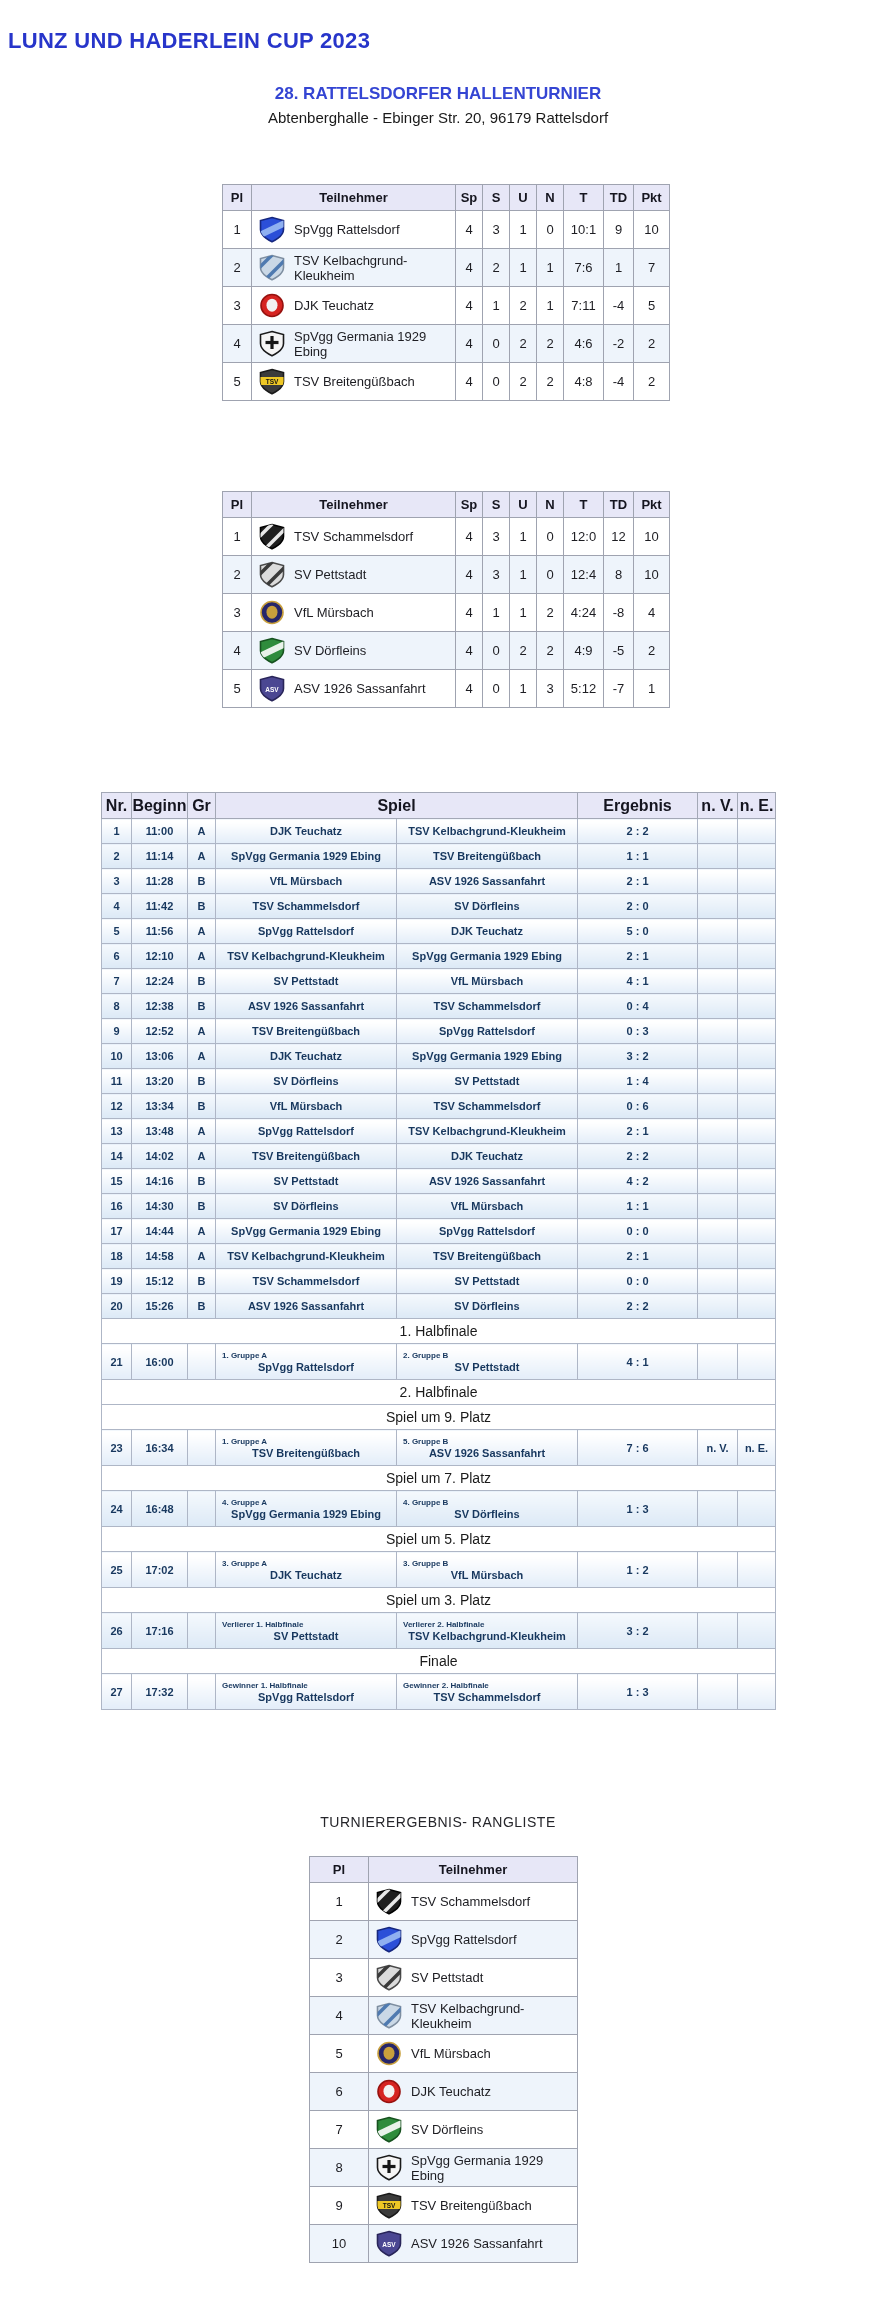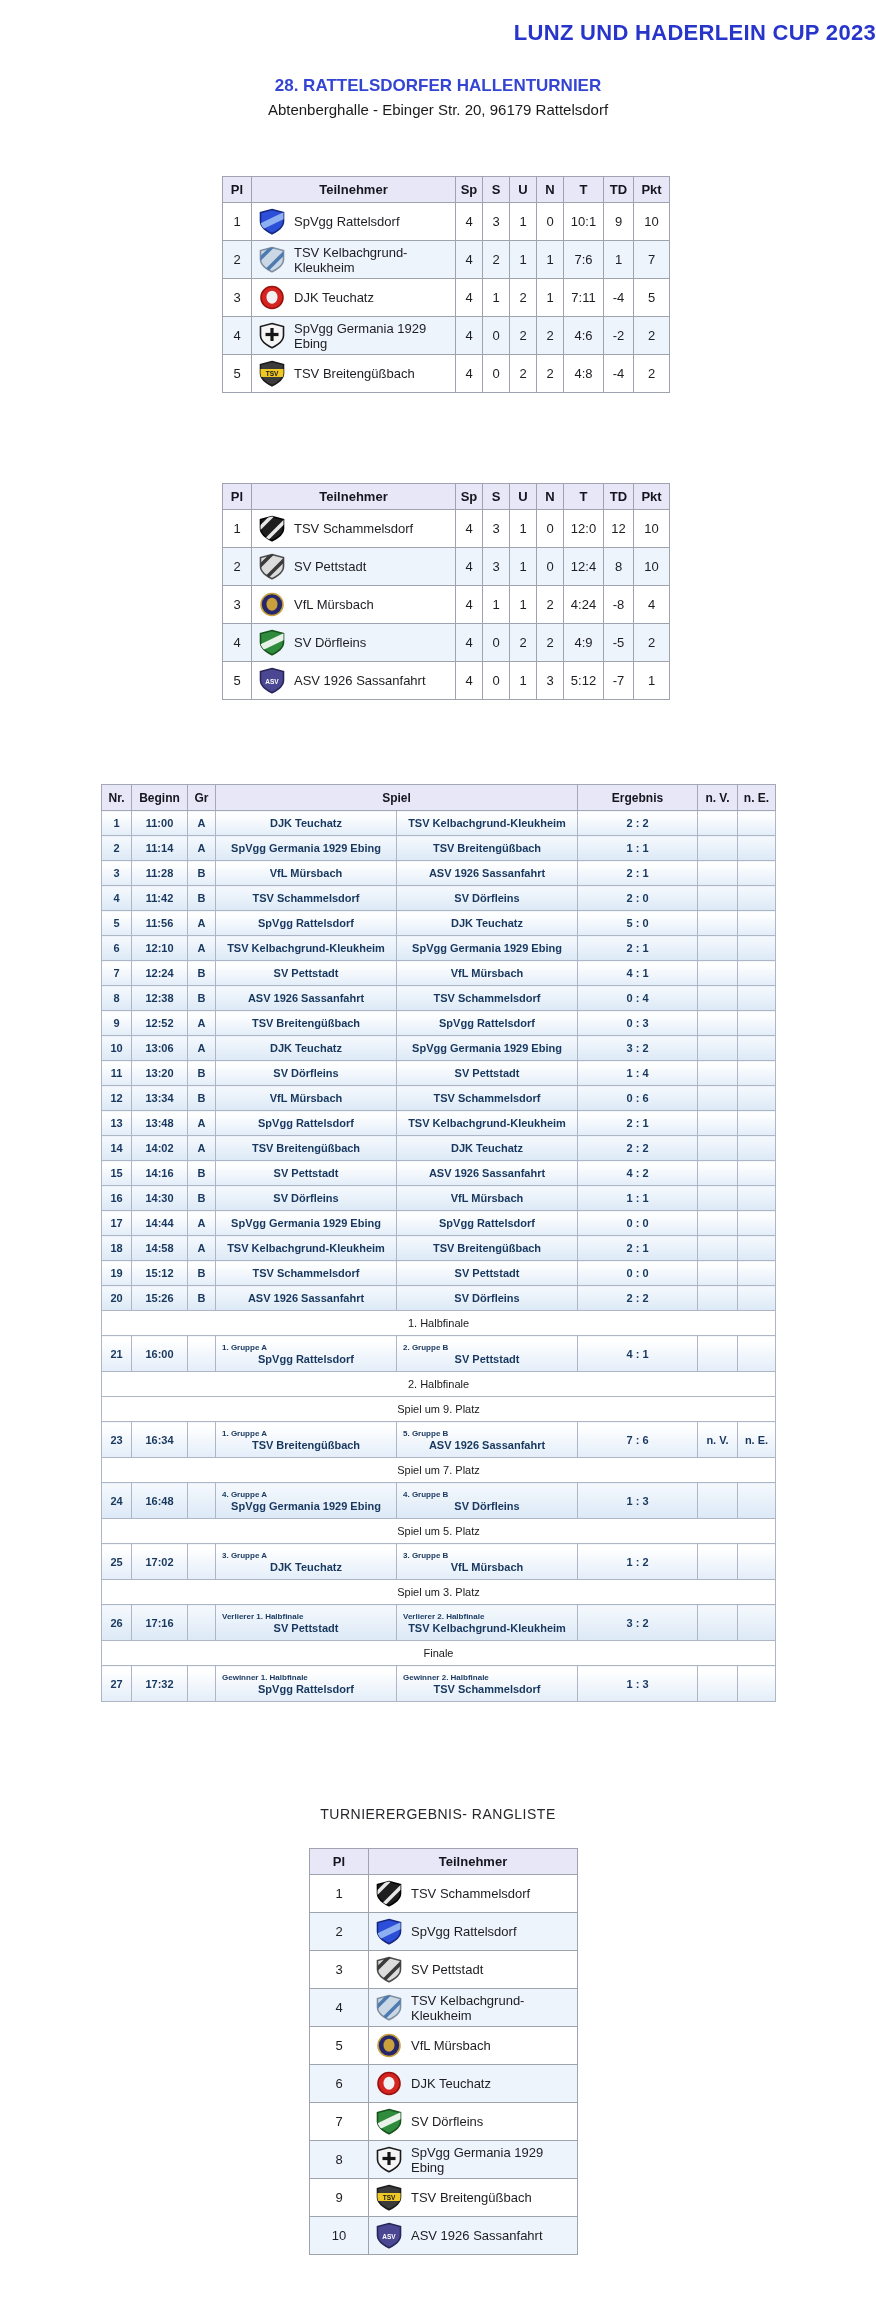--- a/index.html
+++ b/index.html
@@ -1,37 +1,37 @@
 <!DOCTYPE html>
 <html><head>
 <meta charset="utf-8">
 <style>
   html,body{margin:0;padding:0;background:#fff;}
   body{width:876px;height:2299px;font-family:"Liberation Sans",sans-serif;position:relative;}
-  .title{margin:0;padding-top:20px;text-align:right;font-size:22px;font-weight:bold;color:#2735CA;letter-spacing:.3px;}
+  .title{margin:8px;padding-top:20px;text-align:left;font-size:22px;font-weight:bold;color:#2735CA;letter-spacing:.3px;}
   .subtitle{margin:30px 0 0;text-align:center;font-size:17px;font-weight:bold;color:#3445D3;}
   .venue{margin-top:5px;text-align:center;font-size:15px;color:#1a1a1a;}
   .dateline{margin-top:7px;text-align:center;font-size:11.5px;color:#3a4bd6;}
   table{border-collapse:collapse;table-layout:fixed;}
   
   .standings{margin-left:222px;width:447px;}
   #group-a{margin-top:58px;}
   #group-b{margin-top:90px;}
   .standings th{background:#E7E7F7;border:1px solid #9FA3B0;font-size:13px;font-weight:bold;color:#15151f;height:25px;padding:0;}
   .standings td{border:1px solid #9FA3B0;font-size:13px;color:#1d1d22;height:37px;text-align:center;padding:0;background:#fff;}
   .standings tr.alt td{background:#EEF4FB;}
   .teamwrap{display:flex;align-items:center;gap:9px;padding-left:7px;text-align:left;}
   .crest{display:inline-flex;width:26px;height:27px;flex:0 0 26px;}
   
   .schedule{margin:84px 0 0 101px;width:674px;}
-  .schedule th{background:#E7E7F7;border:1px solid #A3A8B6;font-size:12px;font-weight:bold;color:#15151f;height:25px;padding:0;}
+  .schedule th{background:#E7E7F7;border:1px solid #A3A8B6;font-size:16px;font-weight:bold;color:#15151f;height:25px;padding:0;}
   .schedule td{border:1px solid #AEB6C6;font-size:11px;font-weight:bold;color:#17375E;text-align:center;height:24px;padding:0;}
   .schedule tr.m td{background:linear-gradient(180deg,#FFFFFF 12%,#E4EEF9 96%);}
   .schedule tr.m.alt td{background:linear-gradient(180deg,#F5F9FD 0%,#DCE9F6 100%);}
-  .schedule tr.section td{background:#fff;color:#1a1a1a;font-weight:normal;font-size:11px;height:24px;}
+  .schedule tr.section td{background:#fff;color:#1a1a1a;font-weight:normal;font-size:14px;height:24px;}
   .schedule tr.ko td{height:35px;}
   .sub{font-size:8px;text-align:left;padding-left:6px;line-height:9px;margin-top:2px;font-weight:bold;}
   .tname{font-size:11px;line-height:13px;margin-top:1px;}
   
   .rank-heading{margin-top:104px;text-align:center;font-size:14px;color:#26262b;letter-spacing:.5px;}
   .ranking{margin:26px 0 0 309px;width:268px;}
   .ranking th{background:#E7E7F7;border:1px solid #9FA3B0;font-size:13px;font-weight:bold;color:#15151f;height:25px;padding:0;}
   .ranking td{border:1px solid #9FA3B0;font-size:13px;color:#1d1d22;height:37px;text-align:center;padding:0;background:#fff;}
   .ranking tr.alt td{background:#EEF4FB;}
 </style>

